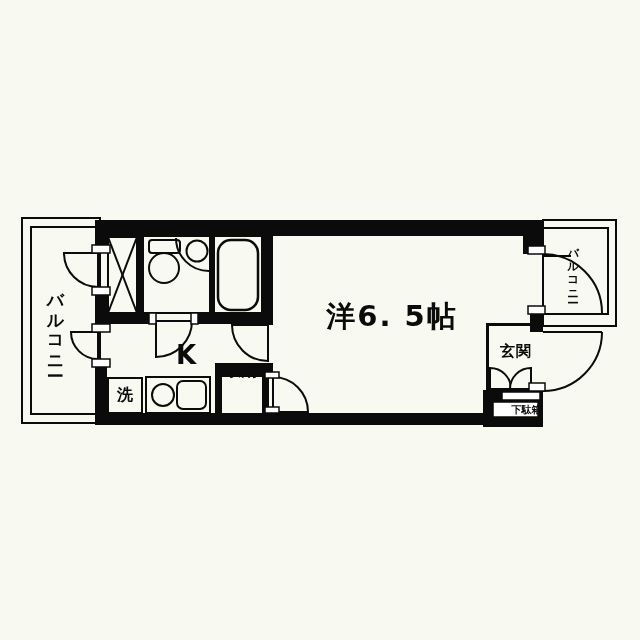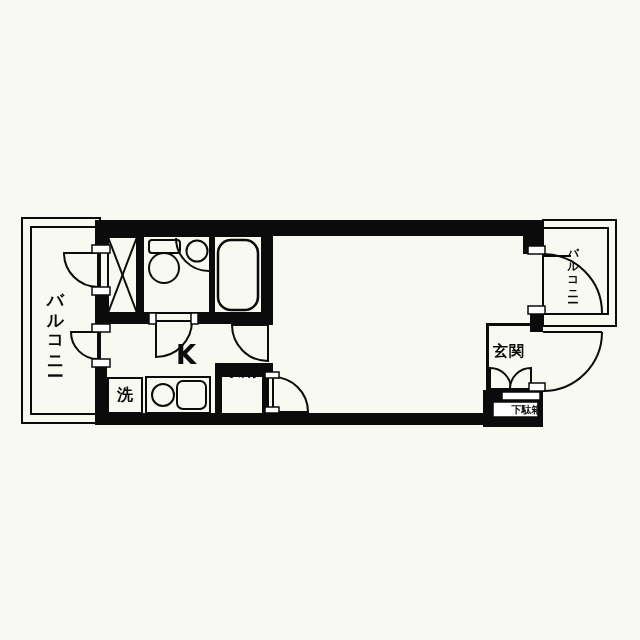--- a/index.html
+++ b/index.html
@@ -16,21 +16,21 @@
     color:#0b0b0b;
     font-weight:bold;
     text-align:center;
     white-space:nowrap;
     line-height:1.05;
   }
   .lbl-main{left:282px;top:301px;width:220px;font-size:29px;letter-spacing:2px;}
   .lbl-k{left:164px;top:342px;width:44px;font-size:26px;}
   .lbl-wash{left:108px;top:387px;width:34px;font-size:16px;}
   .lbl-storage{left:220px;top:364px;width:44px;font-size:15px;letter-spacing:1px;}
-  .lbl-genkan{left:486px;top:344px;width:46px;font-size:15px;letter-spacing:1px;}
+  .lbl-genkan{left:486px;top:344px;width:46px;font-size:15px;letter-spacing:1px;text-align:right;}
   .lbl-shoe{left:493px;top:403px;width:67px;font-size:10px;line-height:14px;letter-spacing:0;}
   .lbl-balc-left{
     left:46px;top:281px;font-size:17px;letter-spacing:2px;
     writing-mode:vertical-rl;text-orientation:mixed;
   }
   .lbl-balc-right{
     left:567px;top:240px;font-size:11.5px;letter-spacing:1px;
     writing-mode:vertical-rl;text-orientation:mixed;
   }
 </style>
@@ -146,20 +146,21 @@
       <rect x="149" y="313" width="7" height="11"></rect>
       <rect x="191" y="313" width="7" height="11"></rect>
     </g>
 
     <g fill="#ffffff" stroke="#0b0b0b" stroke-width="1.5">
       <rect x="502" y="392" width="38" height="8"></rect>
       <rect x="493" y="402" width="45" height="15"></rect>
     </g>
   </svg>
 
+  <div class="lbl lbl-main">洋6. 5帖</div>
   <div class="lbl lbl-k">K</div>
   <div class="lbl lbl-wash">洗</div>
   <div class="lbl lbl-storage">収納</div>
   <div class="lbl lbl-genkan">玄関</div>
   <div class="lbl lbl-shoe">下駄箱</div>
   <div class="lbl lbl-balc-left">バルコニー</div>
   <div class="lbl lbl-balc-right">バルコニー</div>
 
 </div>
 

